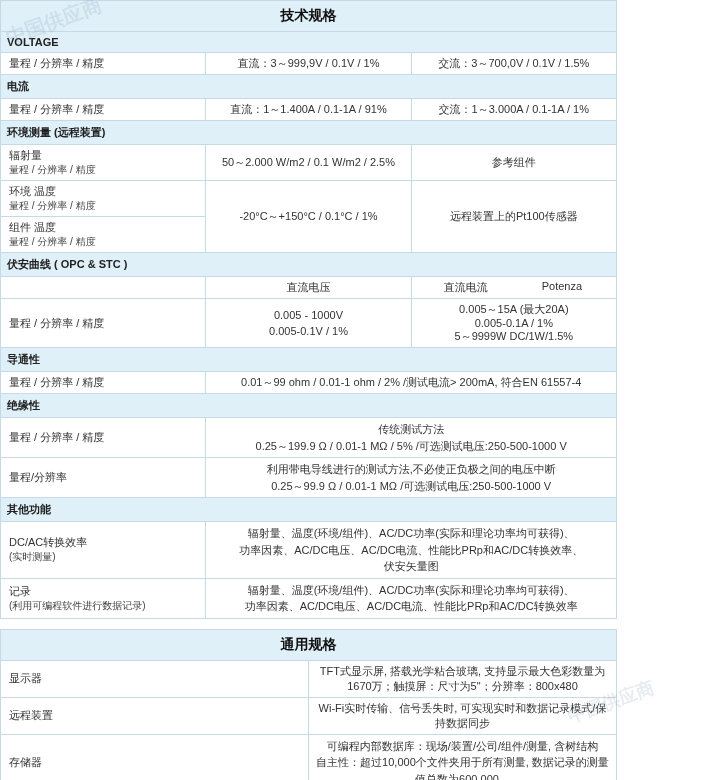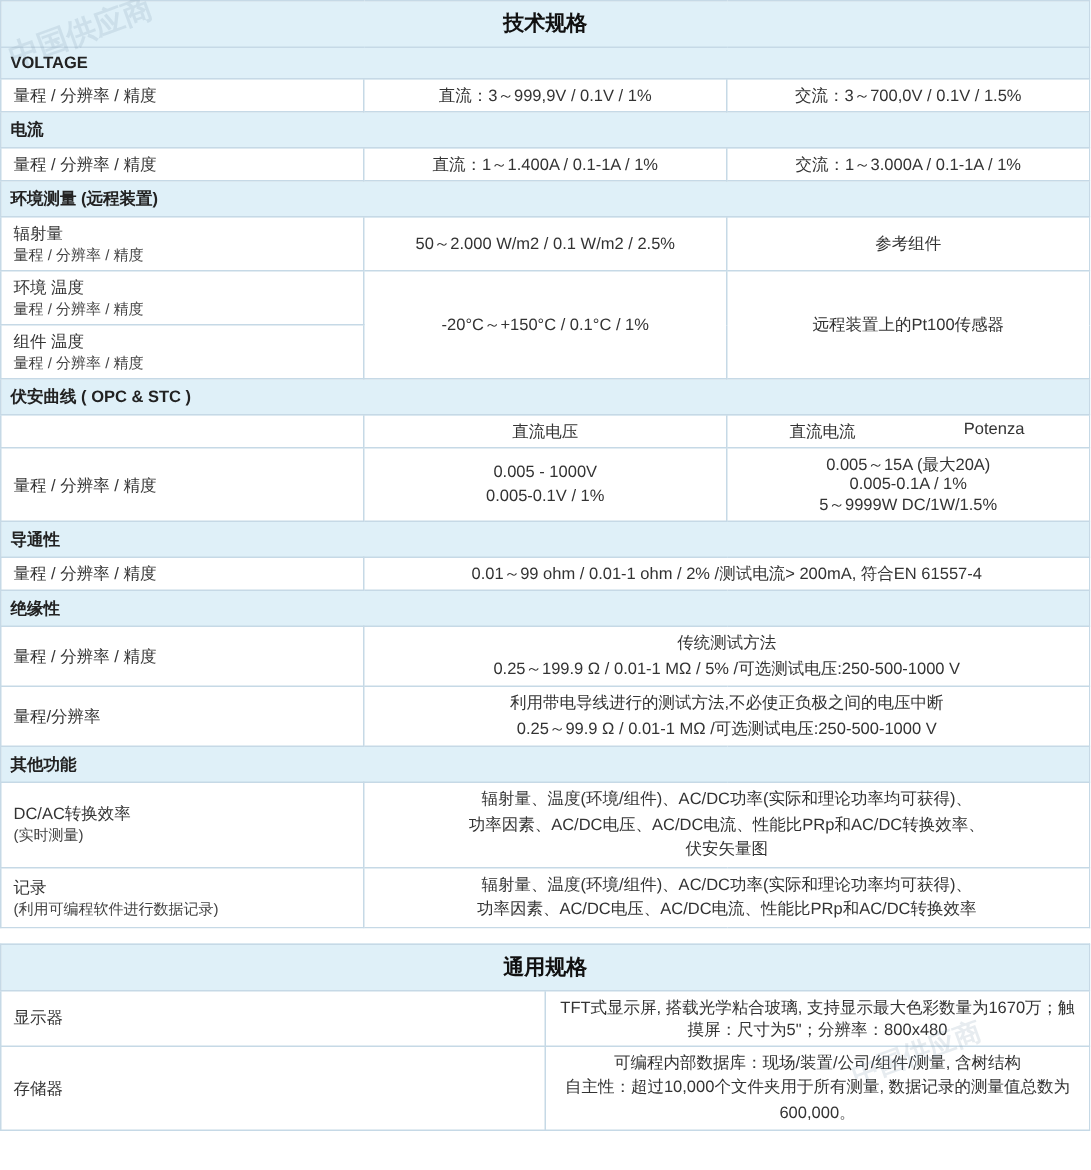--- a/index.html
+++ b/index.html
@@ -10,21 +10,21 @@
   }
   .page {
     width: 727px;
     min-height: 780px;
     position: relative;
     background: #ffffff;
     overflow: hidden;
   }
   table {
     border-collapse: collapse;
-    width: 727px;
+    width: 617px;
     table-layout: fixed;
   }
   td, th {
     border: 1px solid #c6d9e6;
     font-size: 11px;
     color: #333333;
     padding: 3px 6px;
     vertical-align: middle;
   }
   .title-bar td {
@@ -87,21 +87,21 @@
       <td class="row-label">量程 / 分辨率 / 精度</td>
       <td class="center bold" style="width:253px">直流：3～999,9V / 0.1V / 1%</td>
       <td class="center bold">交流：3～700,0V / 0.1V / 1.5%</td>
     </tr>
 
     <tr class="section-head">
       <td colspan="3">电流</td>
     </tr>
     <tr>
       <td class="row-label">量程 / 分辨率 / 精度</td>
-      <td class="center bold">直流：1～1.400A / 0.1-1A / 1%</td>
+      <td class="center bold">直流：1～1.400A / 0.1-1A / 91%</td>
       <td class="center bold">交流：1～3.000A / 0.1-1A / 1%</td>
     </tr>
 
     <tr class="section-head">
       <td colspan="3">环境测量 (远程装置)</td>
     </tr>
     <tr>
       <td class="row-label">
         <div class="bold">辐射量</div>
         <div class="sub">量程 / 分辨率 / 精度</div>
@@ -203,20 +203,24 @@
     <tbody>
         <tr class="title-bar">
       <td colspan="2">通用规格</td>
     </tr>
 
     <tr>
       <td class="row-label" style="width:155px">显示器</td>
       <td class="center">TFT式显示屏, 搭载光学粘合玻璃, 支持显示最大色彩数量为1670万；触摸屏：尺寸为5"；分辨率：800x480</td>
     </tr>
     <tr>
+      <td class="row-label">远程装置</td>
+      <td class="center">Wi-Fi实时传输、信号丢失时, 可实现实时和数据记录模式/保持数据同步</td>
+    </tr>
+    <tr>
       <td class="row-label">存储器</td>
       <td class="center cell-text" style="white-space:pre-line">可编程内部数据库：现场/装置/公司/组件/测量, 含树结构
 自主性：超过10,000个文件夹用于所有测量, 数据记录的测量值总数为600,000。</td>
     </tr>
 
   </tbody>
     </table>
 
 </div>
 

